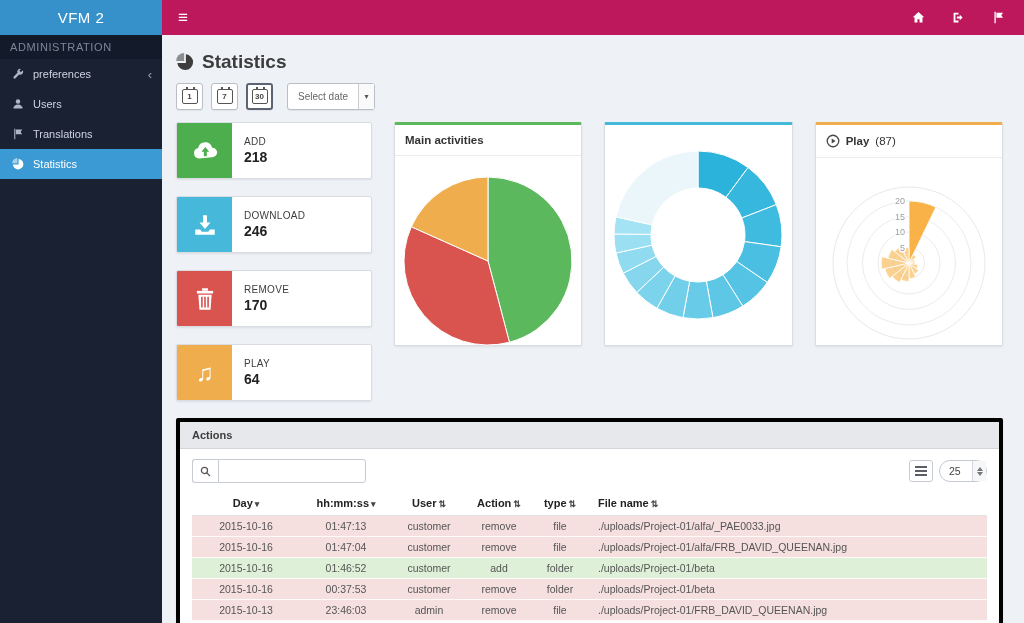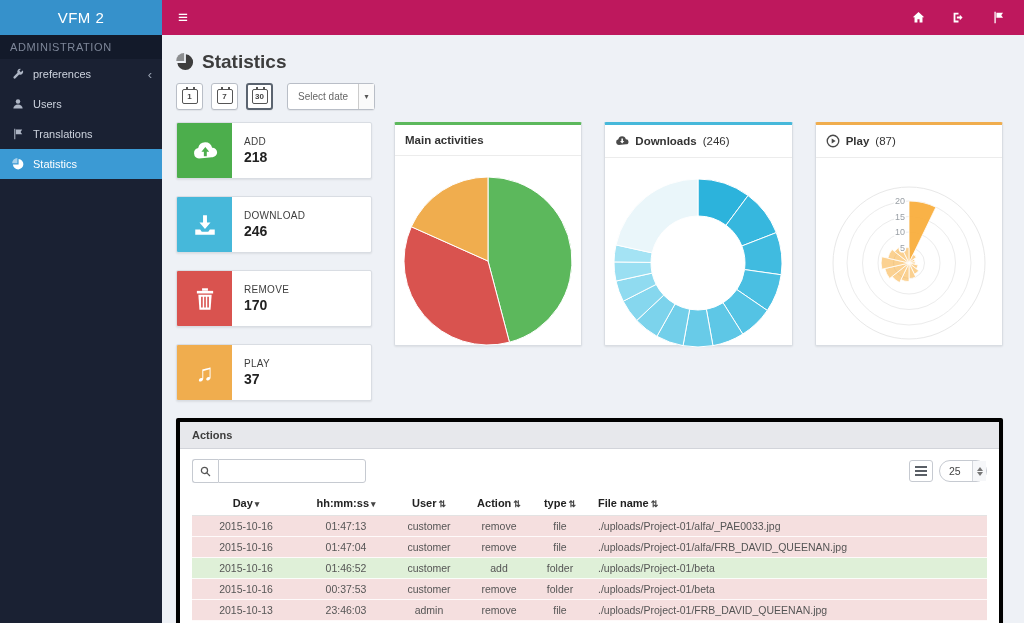--- a/index.html
+++ b/index.html
@@ -218,48 +218,40 @@
           <span class="stat-value">170</span>
         </div>
       </div>
 
       <div class="stat-card">
         <div class="stat-icon" style="background: rgb(240, 173, 78);">
           <span class="glyph">♫</span>
         </div>
         <div class="stat-text">
           <span class="stat-label">PLAY</span>
-          <span class="stat-value">37</span>
+          <span class="stat-value">64</span>
         </div>
       </div>
     </div>
 
     <div class="charts">
       <div class="chart-panel" style="border-top-color: rgb(92, 184, 92);">
         <div class="cp-header">
           <span class="cp-title">Main activities</span>
         </div>
         <div class="cp-body">
           <svg id="chart0" width="180" height="210" viewBox="0 0 180 210">
               <path d="M90 105L90 21A84 84 0 0 1 111.42760143733568 186.2210434348309Z" fill="#5cb85c" stroke="#ffffff" stroke-width="1"></path>
               <path d="M90 105L111.42760143733568 186.2210434348309A84 84 0 0 1 13.299889670969037 70.7495536450329Z" fill="#d9534f" stroke="#ffffff" stroke-width="1"></path>
               <path d="M90 105L13.299889670969037 70.7495536450329A84 84 0 0 1 89.98533923435767 21.00000127939316Z" fill="#f0ad4e" stroke="#ffffff" stroke-width="1"></path>
             </svg>
         </div>
       </div>
 
       <div class="chart-panel" style="border-top-color: rgb(70, 184, 218);">
-        <div class="cp-header">
-          <svg viewBox="0 0 16 16">
-              <path d="M4.3 12.6a3.3 3.3 0 0 1-.5-6.5A4.4 4.4 0 0 1 12.4 6a2.9 2.9 0 0 1 .3 5.8z"></path>
-              <path fill="#ffffff" d="M7.3 5.2h1.8V8h1.5L8.2 10.8 5.8 8h1.5z"></path>
-            </svg>
-          <span class="cp-title">Downloads</span>
-          <span class="cp-count">(246)</span>
-        </div>
         <div class="cp-body">
           <svg id="chart1" width="180" height="210" viewBox="0 0 180 210">
               <path d="M90 21A84 84 0 0 1 140.0656635921011 37.5505424107609L118.0129308193899 67.26042253935431A47 47 0 0 0 90 58Z" fill="#2cb3dc" stroke="#ffffff" stroke-width="1"></path>
               <path d="M140.0656635921011 37.5505424107609A84 84 0 0 1 168.30484999394986 74.59686747348209L133.81342797280527 87.98872346730546A47 47 0 0 0 118.0129308193899 67.26042253935431Z" fill="#36b7de" stroke="#ffffff" stroke-width="1"></path>
               <path d="M168.30484999394986 74.59686747348209A84 84 0 0 1 173.17253453435913 116.76135617736483L136.53701337041522 111.58075881352556A47 47 0 0 0 133.81342797280527 87.98872346730546Z" fill="#40bbe0" stroke="#ffffff" stroke-width="1"></path>
               <path d="M173.17253453435913 116.76135617736483A84 84 0 0 1 159.3176136787307 152.44542584787544L128.78485527262313 131.54684541488268A47 47 0 0 0 136.53701337041522 111.58075881352556Z" fill="#4abfe2" stroke="#ffffff" stroke-width="1"></path>
               <path d="M159.3176136787307 152.44542584787544A84 84 0 0 1 134.7555553985707 176.0840366113621L115.04179885396218 144.77321096111928A47 47 0 0 0 128.78485527262313 131.54684541488268Z" fill="#54c3e4" stroke="#ffffff" stroke-width="1"></path>
               <path d="M134.7555553985707 176.0840366113621A84 84 0 0 1 104.93846091192856 187.6610088589704L98.3584245578648 151.25080257585248A47 47 0 0 0 115.04179885396218 144.77321096111928Z" fill="#5ec7e6" stroke="#ffffff" stroke-width="1"></path>
               <path d="M104.93846091192856 187.6610088589704A84 84 0 0 1 75.06153908807147 187.6610088589704L81.64157544213522 151.25080257585248A47 47 0 0 0 98.3584245578648 151.25080257585248Z" fill="#68cbe8" stroke="#ffffff" stroke-width="1"></path>
               <path d="M75.06153908807147 187.6610088589704A84 84 0 0 1 48.93241879513716 178.27655678306667L67.02171051632675 145.9999782000492A47 47 0 0 0 81.64157544213522 151.25080257585248Z" fill="#72cfea" stroke="#ffffff" stroke-width="1"></path>

